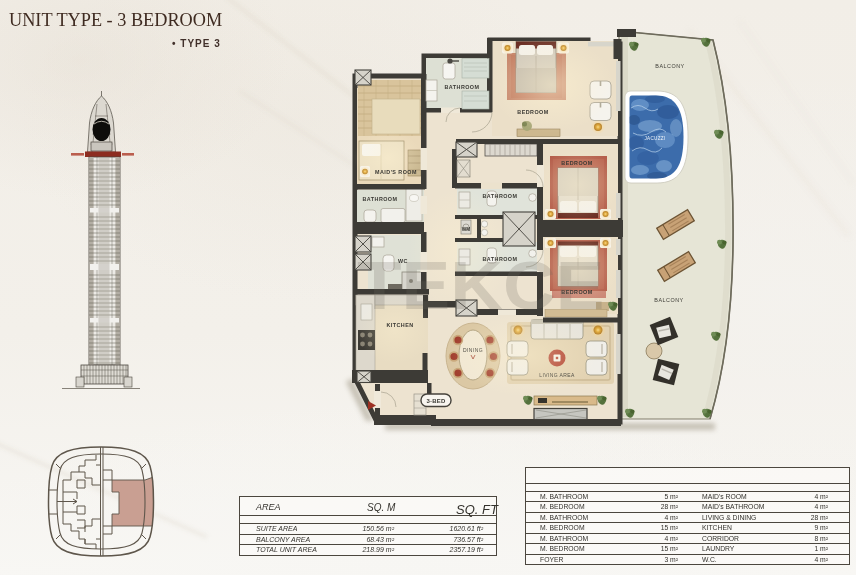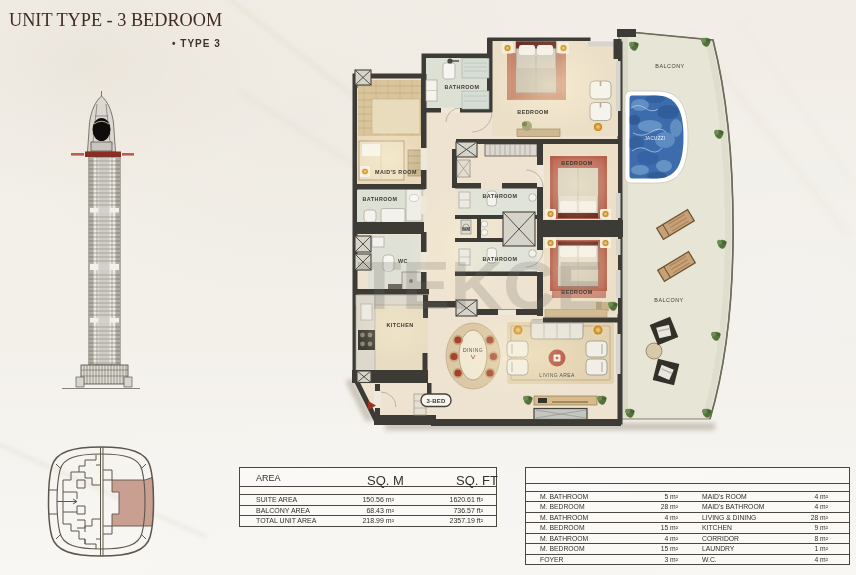--- a/index.html
+++ b/index.html
@@ -472,27 +472,27 @@
   <text x="500" y="198">BATHROOM</text>
   <text x="500" y="261">BATHROOM</text>
   <text x="403" y="263">WC</text>
   <text x="400" y="327">KITCHEN</text>
   <text x="577" y="164.5">BEDROOM</text>
   <text x="577" y="294">BEDROOM</text>
 </g>
 <text x="466" y="231" font-size="4.8" fill="#3a3934" text-anchor="middle" font-weight="bold">WM</text>
 </svg>
 
-<div class="tbl" style="left:239px;top:467px;width:256px;height:58px;">
+<div class="tbl" style="left:239px;top:496px;width:256px;height:58px;font-style:italic;">
   <div class="ln" style="top:18px;"></div>
   <div class="ln" style="top:26px;"></div>
   <div class="ln" style="top:37px;"></div>
   <div class="ln" style="top:47px;"></div>
   <span style="left:16px;top:5px;font-size:9px;">AREA</span>
-  <span style="left:127px;top:5px;font-size:13px;text-align:right;">SQ. M</span>
+  <span style="left:127px;top:5px;font-size:10px;text-align:right;">SQ. M</span>
   <span style="left:216px;top:5px;font-size:13px;">SQ. FT</span>
   <span style="left:16px;top:28px;font-size:7px;">SUITE AREA</span>
   <span style="right:102px;top:28px;font-size:7px;">150.56 m²</span>
   <span style="right:13px;top:28px;font-size:7px;">1620.61 ft²</span>
   <span style="left:16px;top:38.5px;font-size:7px;">BALCONY AREA</span>
   <span style="right:102px;top:38.5px;font-size:7px;">68.43 m²</span>
   <span style="right:13px;top:38.5px;font-size:7px;">736.57 ft²</span>
   <span style="left:16px;top:48.5px;font-size:7px;">TOTAL UNIT AREA</span>
   <span style="right:102px;top:48.5px;font-size:7px;">218.99 m²</span>
   <span style="right:13px;top:48.5px;font-size:7px;">2357.19 ft²</span>

